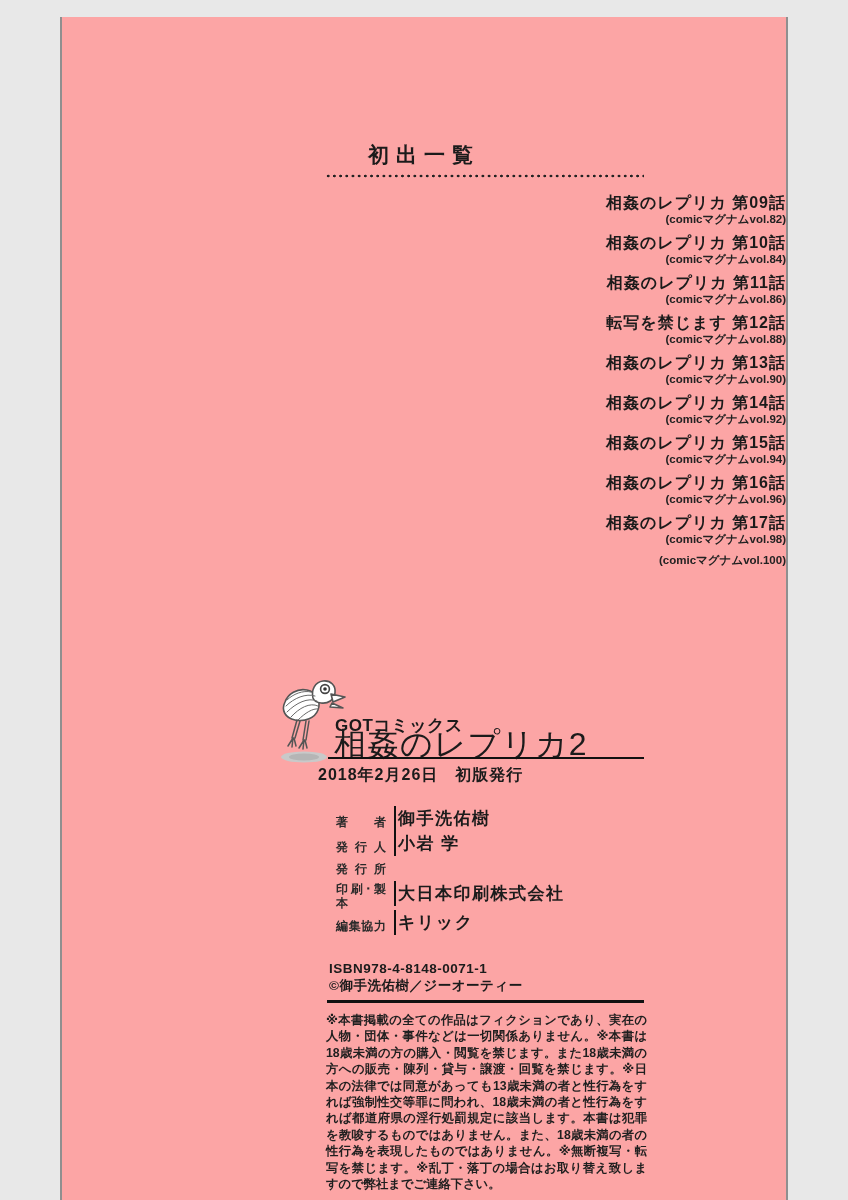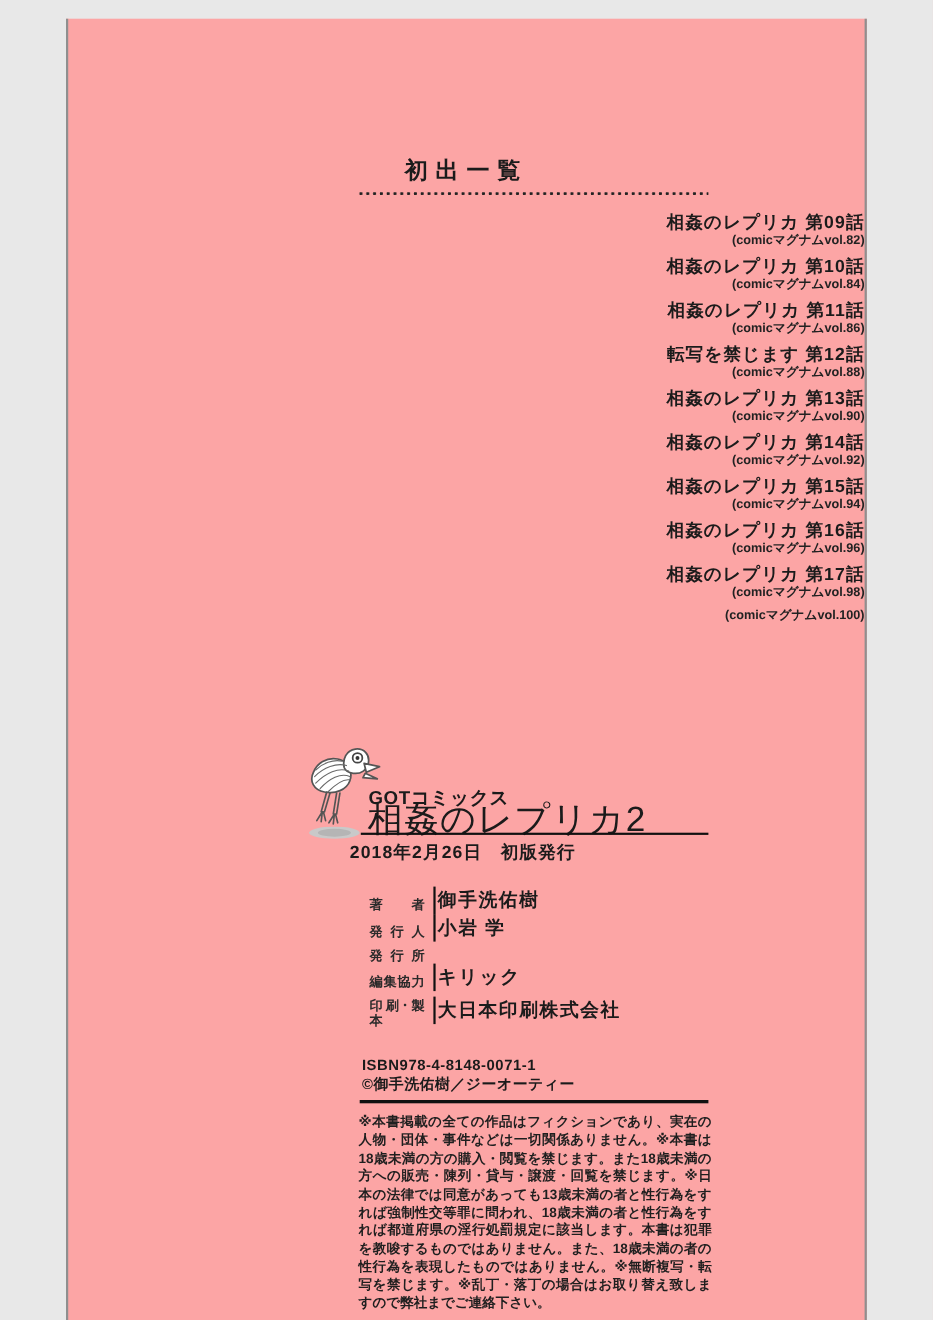--- a/index.html
+++ b/index.html
@@ -161,30 +161,30 @@
       <div class="credit-label">発 行 人</div>
       <div class="credit-value-col">
         <div class="credit-value">小岩 学</div>
 
       </div>
     </div>
       <div class="credit-row">
       <div class="credit-label">発 行 所</div>
     </div>
       <div class="credit-row">
-      <div class="credit-label">編集協力</div>
+      <div class="credit-label">印刷･製本</div>
       <div class="credit-value-col">
-        <div class="credit-value">キリック</div>
+        <div class="credit-value">大日本印刷株式会社</div>
 
       </div>
     </div>
       <div class="credit-row">
-      <div class="credit-label">印刷･製本</div>
+      <div class="credit-label">編集協力</div>
       <div class="credit-value-col">
-        <div class="credit-value">大日本印刷株式会社</div>
+        <div class="credit-value">キリック</div>
 
       </div>
     </div>
     </div>
 
   <div class="isbn-block">
     <div class="isbn-line">ISBN978-4-8148-0071-1</div>
     <div class="isbn-line">©御手洗佑樹／ジーオーティー</div>
   </div>
 

